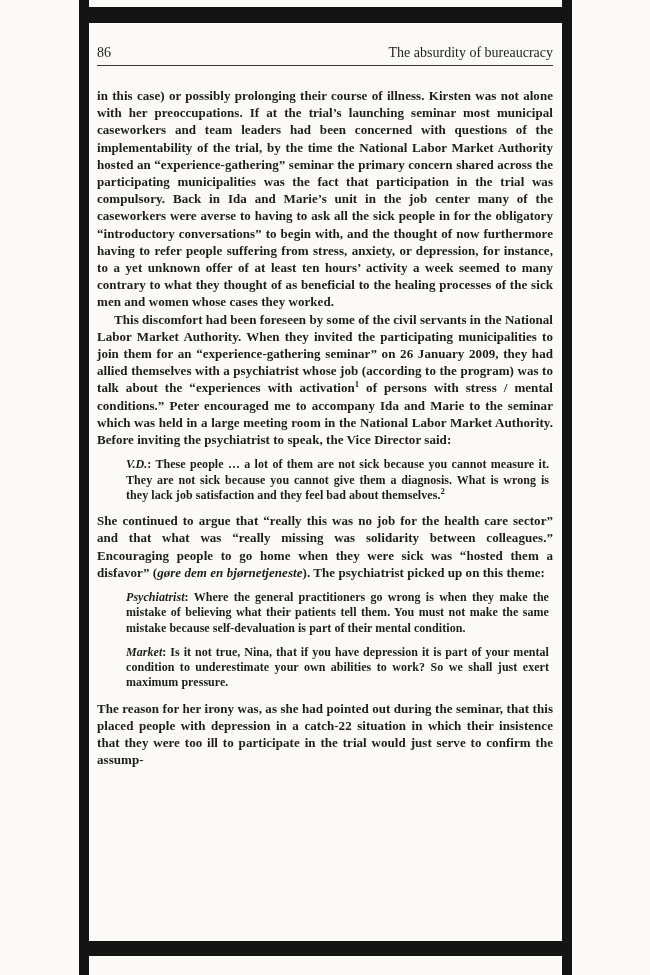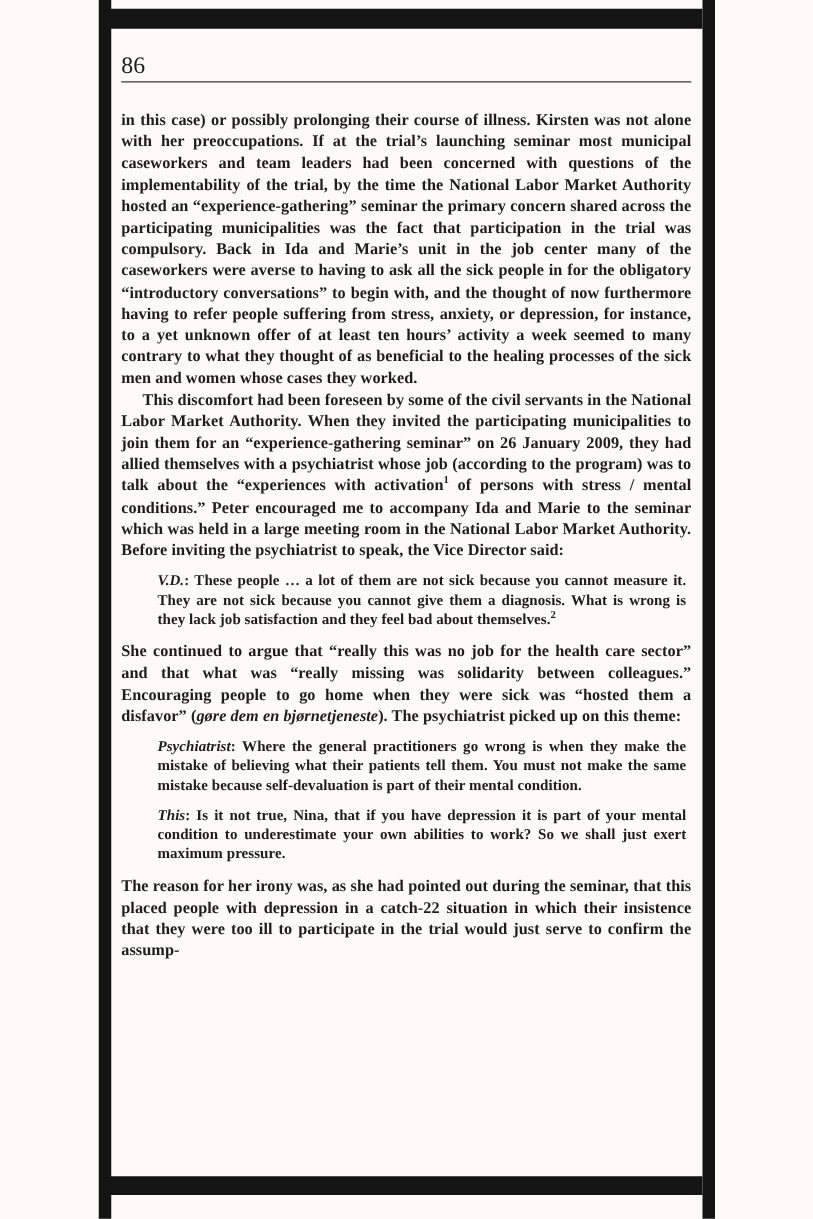--- a/index.html
+++ b/index.html
@@ -22,21 +22,21 @@
   .page-content {
     position: absolute;
     left: 97px;
     top: 44px;
     width: 456px;
   }
   .running-head {
     display: flex;
     justify-content: space-between;
     align-items: baseline;
-    font-size: 19px;
+    font-size: 14px;
     line-height: 17px;
   }
   .head-rule {
     border-bottom: 1.5px solid #383734;
     margin-top: 4px;
     margin-bottom: 21px;
   }
   .body-text {
     font-size: 13px;
     line-height: 17.2px;
@@ -66,35 +66,36 @@
 
   <div class="scan-bar bar-top"></div>
   <div class="scan-bar bar-bottom"></div>
   <div class="scan-bar bar-left"></div>
   <div class="scan-bar bar-right"></div>
 
   <div class="page-content">
 
     <header class="running-head">
       <span>86</span>
+      <span>The absurdity of bureaucracy</span>
     </header>
     <div class="head-rule"></div>
 
     <main class="body-text">
 
       <p class="para"><span>in this case) or possibly prolonging their course of illness. Kirsten was not alone with her preoccupations. If at the trial’s launching seminar most municipal caseworkers and team leaders had been concerned with questions of the implementability of the trial, by the time the National Labor Market Authority hosted an “experience-gathering” seminar the primary concern shared across the participating municipalities was the fact that participation in the trial was compulsory. Back in Ida and Marie’s unit in the job center many of the caseworkers were averse to having to ask all the sick people in for the obligatory “introductory conversations” to begin with, and the thought of now furthermore having to refer people suffering from stress, anxiety, or depression, for instance, to a yet unknown offer of at least ten hours’ activity a week seemed to many contrary to what they thought of as beneficial to the healing processes of the sick men and women whose cases they worked.</span></p>
 
       <p class="para para-indent"><span>This discomfort had been foreseen by some of the civil servants in the National Labor Market Authority. When they invited the participating municipalities to join them for an “experience-gathering seminar” on 26 January 2009, they had allied themselves with a psychiatrist whose job (according to the program) was to talk about the “experiences with activation</span><sup>1</sup><span> of persons with stress / mental conditions.” Peter encouraged me to accompany Ida and Marie to the seminar which was held in a large meeting room in the National Labor Market Authority. Before inviting the psychiatrist to speak, the Vice Director said:</span></p>
 
       <blockquote class="quote"><span class="it">V.D.</span><span>: These people … a lot of them are not sick because you cannot measure it. They are not sick because you cannot give them a diagnosis. What is wrong is they lack job satisfaction and they feel bad about themselves.</span><sup>2</sup></blockquote>
 
       <p class="para"><span>She continued to argue that “really this was no job for the health care sector” and that what was “really missing was solidarity between colleagues.” Encouraging people to go home when they were sick was “hosted them a disfavor” (</span><span class="it">gøre dem en bjørnetjeneste</span><span>). The psychiatrist picked up on this theme:</span></p>
 
       <blockquote class="quote"><span class="it">Psychiatrist</span><span>: Where the general practitioners go wrong is when they make the mistake of believing what their patients tell them. You must not make the same mistake because self-devaluation is part of their mental condition.</span></blockquote>
 
 
-      <blockquote class="quote"><span class="it">This</span><span>: Is it not true, Nina, that if you have depression it is part of your mental condition to underestimate your own abilities to work? So we shall just exert maximum pressure.</span></blockquote>
+      <blockquote class="quote"><span class="it">Market</span><span>: Is it not true, Nina, that if you have depression it is part of your mental condition to underestimate your own abilities to work? So we shall just exert maximum pressure.</span></blockquote>
 
       <p class="para"><span>The reason for her irony was, as she had pointed out during the seminar, that this placed people with depression in a catch-22 situation in which their insistence that they were too ill to participate in the trial would just serve to confirm the assump-</span></p>
 
     </main>
   </div>
 </div>
 
 </body></html>

